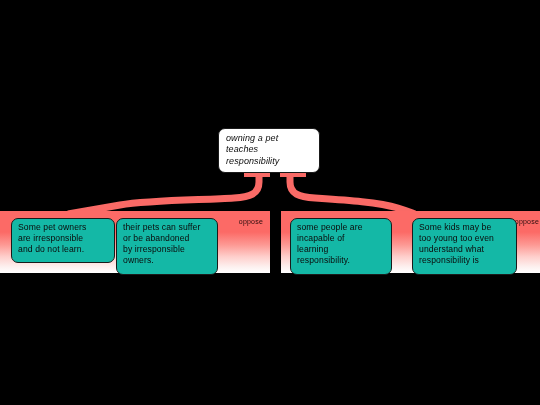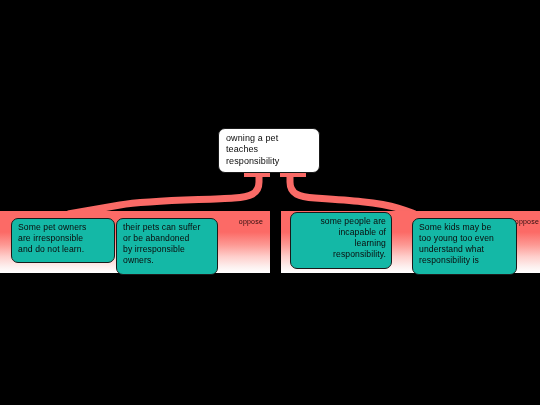--- a/index.html
+++ b/index.html
@@ -32,20 +32,21 @@
     position: absolute;
     left: 218px;
     top: 128px;
     width: 102px;
     height: 45px;
     background: #ffffff;
     border: 1px solid #1a1a1a;
     border-radius: 7px;
     box-sizing: border-box;
     padding: 4px 6px 3px 7px;
+    font-style: italic;
   }
   #root-box .claim-text {
     font-size: 9px;
     line-height: 11.3px;
     color: #0b0b0b;
     white-space: pre-line;
     letter-spacing: 0.1px;
   }
 
   
@@ -93,21 +94,21 @@
   .reason-card .card-text {
     font-size: 8.6px;
     line-height: 11.1px;
     color: #0b0b0b;
     white-space: pre-line;
     letter-spacing: 0.1px;
   }
 
   #card-1 { left: 11px;  top: 218px; width: 104px; height: 45px; }
   #card-2 { left: 116px; top: 218px; width: 102px; height: 57px; }
-  #card-3 { left: 290px; top: 212px; width: 102px; height: 57px; text-align: right; }
+  #card-3 { left: 290px; top: 218px; width: 102px; height: 57px; }
   #card-4 { left: 400px; top: 218px; width: 105px; height: 57px; margin-left: 12px; }
 </style>
 </head>
 <body>
 
 <div id="canvas">
 
   <svg id="connectors" viewBox="0 0 540 405" width="540" height="405">
 
     <path d="M 259 176 L 259 182 C 259 194 250 197 234 198

